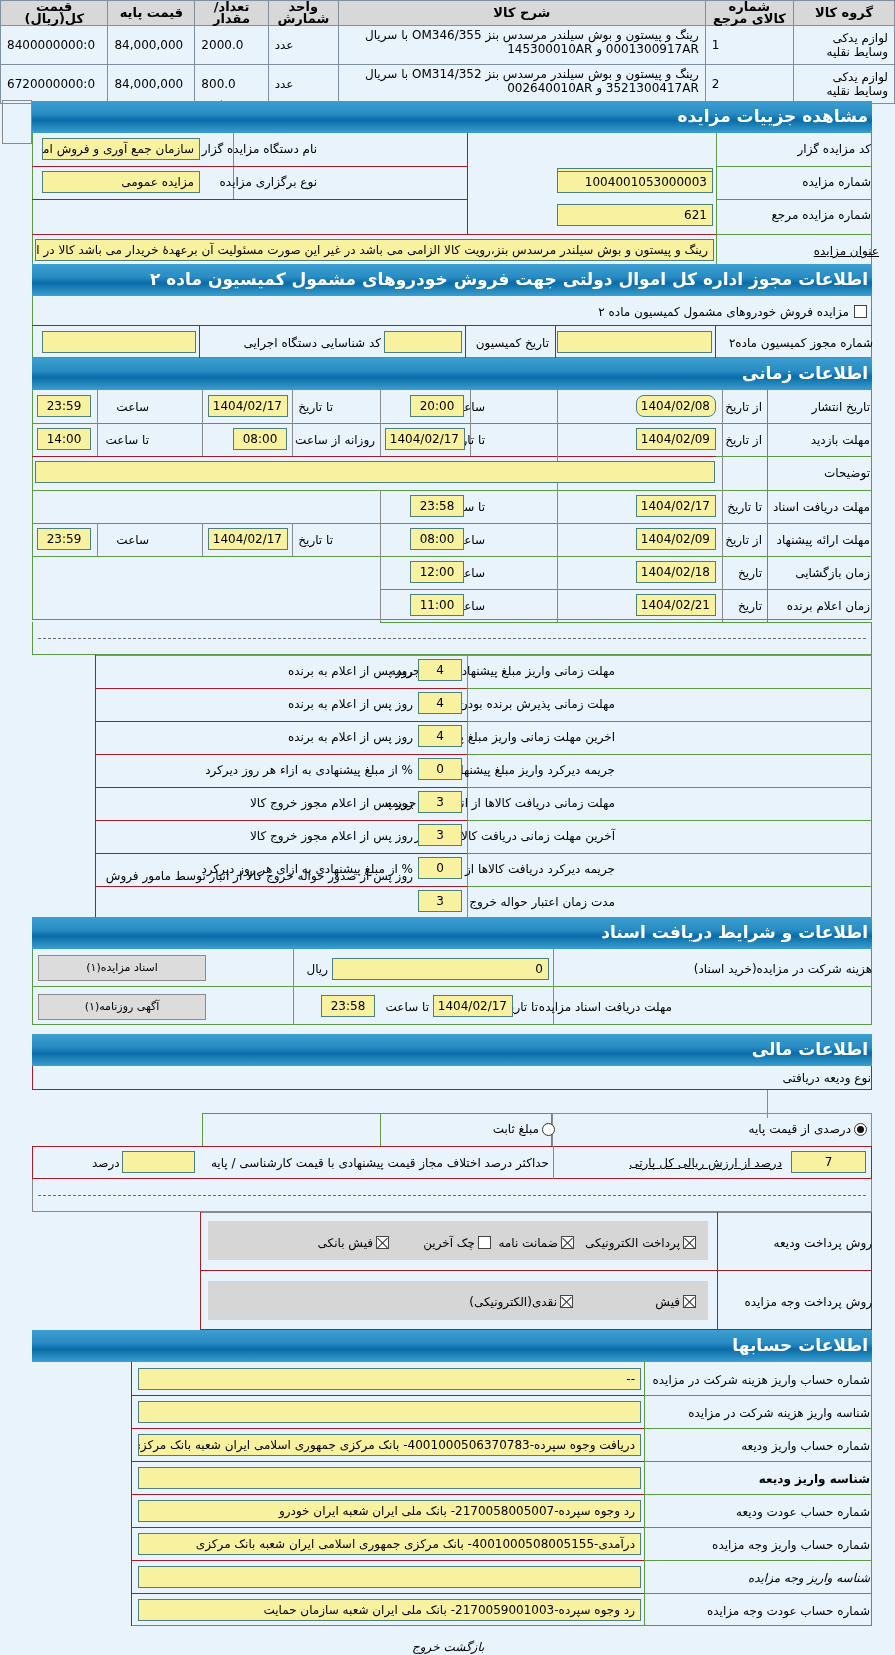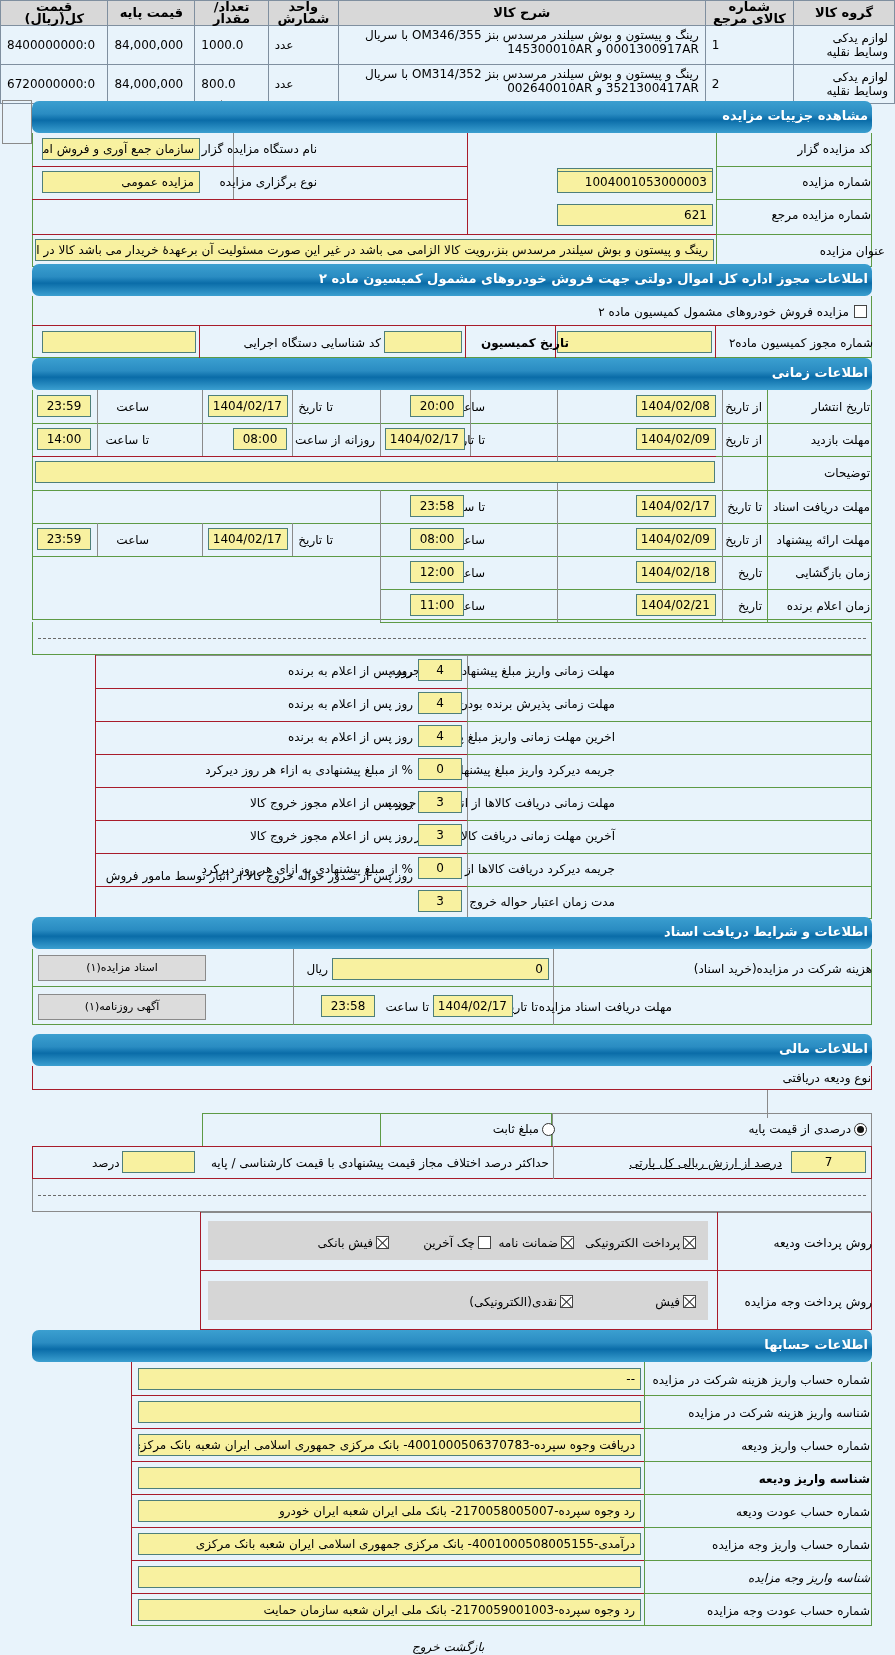--- a/index.html
+++ b/index.html
@@ -2,21 +2,21 @@
 <html><head>
 <meta charset="utf-8">
 <style>
   * { box-sizing: border-box; }
   body { margin: 0; width: 895px; height: 1655px; background: #e8f3fb; font-family: "DejaVu Sans", sans-serif; font-size: 12px; color: #000; direction: rtl; position: relative; overflow: hidden; }
   .abs { position: absolute; }
   .inp { position: absolute; background: #f8f1a0; border: 1px solid #4e7f7a; height: 22px; line-height: 20px; padding: 0 5px; font-size: 12px; white-space: nowrap; overflow: hidden; direction: rtl; }
   .inp.ltr { text-align: left; }
   .inp.num { text-align: center; }
   .lbl { position: absolute; white-space: nowrap; font-size: 12px; }
-  .hdr { position: absolute; left: 32px; width: 840px; height: 32px; background: linear-gradient(to bottom, #3b9fd0 0%, #2a8cc2 40%, #0a6ca8 60%, #3b9fd0 100%); color: #fff; font-weight: bold; font-size: 13px; line-height: 30px; padding-right: 4px; border-radius: 7px; }
+  .hdr { position: absolute; left: 32px; width: 840px; height: 32px; background: linear-gradient(to bottom, #3b9fd0 0%, #2a8cc2 40%, #0a6ca8 60%, #3b9fd0 100%); color: #fff; font-weight: bold; font-size: 17px; line-height: 30px; padding-right: 4px; }
   .panel { position: absolute; left: 32px; width: 840px; border: 1px solid #5d9a45; border-top: none; background: #e8f3fb; }
   .hline { position: absolute; height: 1px; background: #5d9a45; }
   .rline { position: absolute; height: 1px; background: #a81b2a; }
   .vline { position: absolute; width: 1px; background: #8a8a8a; }
   .vred { position: absolute; width: 1px; background: #a81b2a; }
   .vgr { position: absolute; width: 1px; background: #5d9a45; }
   table.items { position: absolute; top: 0; left: 0; width: 895px; border-collapse: collapse; background: #e8f3fb; }
   table.items th { background: #d8d8d8; font-weight: bold; font-size: 13px; height: 22px; border: 1px solid #7f8f9f; padding: 0 4px; line-height: 12px; }
   table.items td { border: 1px solid #7f8f9f; height: 39px; padding: 2px 6px; font-size: 12px; vertical-align: middle; }
   .chk { display: inline-block; width: 13px; height: 13px; border: 1px solid #444; background: #fff; vertical-align: middle; position: relative; }
@@ -43,21 +43,21 @@
       <th style="width:76px">قیمت پایه</th>
       <th style="width:93px">قیمت کل(ریال)</th>
     </tr>
   </thead>
   <tbody>
     <tr>
       <td>لوازم یدکی وسایط نقلیه</td>
       <td style="text-align:left">1</td>
       <td style="vertical-align:top">رینگ و پیستون و بوش سیلندر مرسدس بنز OM346/355 با سریال 0001300917AR و 145300010AR</td>
       <td style="text-align:left">عدد</td>
-      <td style="text-align:left">1000.0</td>
+      <td style="text-align:left">2000.0</td>
       <td style="text-align:left">84,000,000</td>
       <td style="text-align:left">8400000000:0</td>
     </tr>
     <tr>
       <td>لوازم یدکی وسایط نقلیه</td>
       <td style="text-align:left">2</td>
       <td style="vertical-align:top">رینگ و پیستون و بوش سیلندر مرسدس بنز OM314/352 با سریال 3521300417AR و 002640010AR</td>
       <td style="text-align:left">عدد</td>
       <td style="text-align:left">800.0</td>
       <td style="text-align:left">84,000,000</td>
@@ -88,35 +88,35 @@
 <div class="inp" style="left:42px;top:138px;width:158px;">سازمان جمع آوری و فروش اموال</div>
 
 <span class="lbl" style="right:24px;top:175px;">شماره مزایده</span>
 <div class="inp" style="left:557px;top:171px;width:156px;">1004001053000003</div>
 <span class="lbl" style="right:578px;top:175px;">نوع برگزاری مزایده</span>
 <div class="inp" style="left:42px;top:171px;width:158px;">مزایده عمومی</div>
 
 <span class="lbl" style="right:24px;top:208px;">شماره مزایده مرجع</span>
 <div class="inp" style="left:557px;top:204px;width:156px;">621</div>
 
-<span class="lbl" style="right:10px;top:244px;">عنوان مزایده</span>
+<span class="lbl" style="right:16px;top:244px;text-decoration:underline;">عنوان مزایده</span>
 <div class="inp" style="left:35px;top:239px;width:679px;">رینگ و پیستون و بوش سیلندر مرسدس بنز،رویت کالا الزامی می باشد در غیر این صورت مسئولیت آن برعهدهٔ خریدار می باشد کالا در انبار</div>
 
 <div class="hdr" style="top:264px;">اطلاعات مجوز اداره کل اموال دولتی جهت فروش خودروهای مشمول کمیسیون ماده ۲</div>
 <div class="panel" style="top:296px;height:62px;"></div>
 <div class="rline" style="left:32px;top:325px;width:840px;"></div>
 <span class="abs" style="right:28px;top:304px;"><span class="chk"></span></span>
 <span class="lbl" style="right:46px;top:305px;">مزایده فروش خودروهای مشمول کمیسیون ماده ۲</span>
 <div class="vred" style="left:715px;top:325px;height:33px;"></div>
 <div class="vred" style="left:555px;top:325px;height:33px;"></div>
 <div class="vred" style="left:465px;top:325px;height:33px;"></div>
 <div class="vred" style="left:199px;top:325px;height:33px;"></div>
 <span class="lbl" style="right:22px;top:336px;">شماره مجوز کمیسیون ماده۲</span>
 <div class="inp" style="left:557px;top:331px;width:155px;"></div>
-<span class="lbl" style="right:326px;top:336px;font-weight:bold;">تاریخ کمیسیون</span>
+<span class="lbl" style="right:346px;top:336px;">تاریخ کمیسیون</span>
 <div class="inp" style="left:384px;top:331px;width:78px;"></div>
 <span class="lbl" style="right:514px;top:336px;">کد شناسایی دستگاه اجرایی</span>
 <div class="inp" style="left:42px;top:331px;width:154px;"></div>
 
 <div class="hdr" style="top:358px;">اطلاعات زمانی</div>
 <div class="panel" style="top:390px;height:230px;"></div>
 
 <div class="hline" style="left:32px;top:423px;width:840px;"></div>
 <div class="rline" style="left:32px;top:456px;width:684px;"></div>
 <div class="hline" style="left:716px;top:456px;width:156px;"></div>
@@ -134,21 +134,21 @@
 <div class="vline" style="left:380px;top:490px;height:132px;"></div>
 <div class="vline" style="left:292px;top:390px;height:66px;"></div>
 <div class="vline" style="left:292px;top:523px;height:33px;"></div>
 <div class="vline" style="left:202px;top:390px;height:66px;"></div>
 <div class="vline" style="left:202px;top:523px;height:33px;"></div>
 <div class="vline" style="left:97px;top:390px;height:66px;"></div>
 <div class="vline" style="left:97px;top:523px;height:33px;"></div>
 
 <span class="lbl" style="right:25px;top:400px;">تاریخ انتشار</span>
 <span class="lbl" style="right:133px;top:400px;">از تاریخ</span>
-<div class="inp num" style="left:636px;top:395px;width:80px;">1404/02/08</div>
+<div class="inp num" style="left:636px;top:395px;width:80px;border-radius:8px;">1404/02/08</div>
 <span class="lbl" style="right:410px;top:400px;">ساعت</span>
 <div class="inp num" style="left:410px;top:395px;width:54px;">20:00</div>
 <span class="lbl" style="right:562px;top:400px;">تا تاریخ</span>
 <div class="inp num" style="left:208px;top:395px;width:80px;">1404/02/17</div>
 <span class="lbl" style="right:746px;top:400px;">ساعت</span>
 <div class="inp num" style="left:37px;top:395px;width:54px;">23:59</div>
 
 <span class="lbl" style="right:25px;top:433px;">مهلت بازدید</span>
 <span class="lbl" style="right:133px;top:433px;">از تاریخ</span>
 <div class="inp num" style="left:636px;top:428px;width:80px;">1404/02/09</div>

